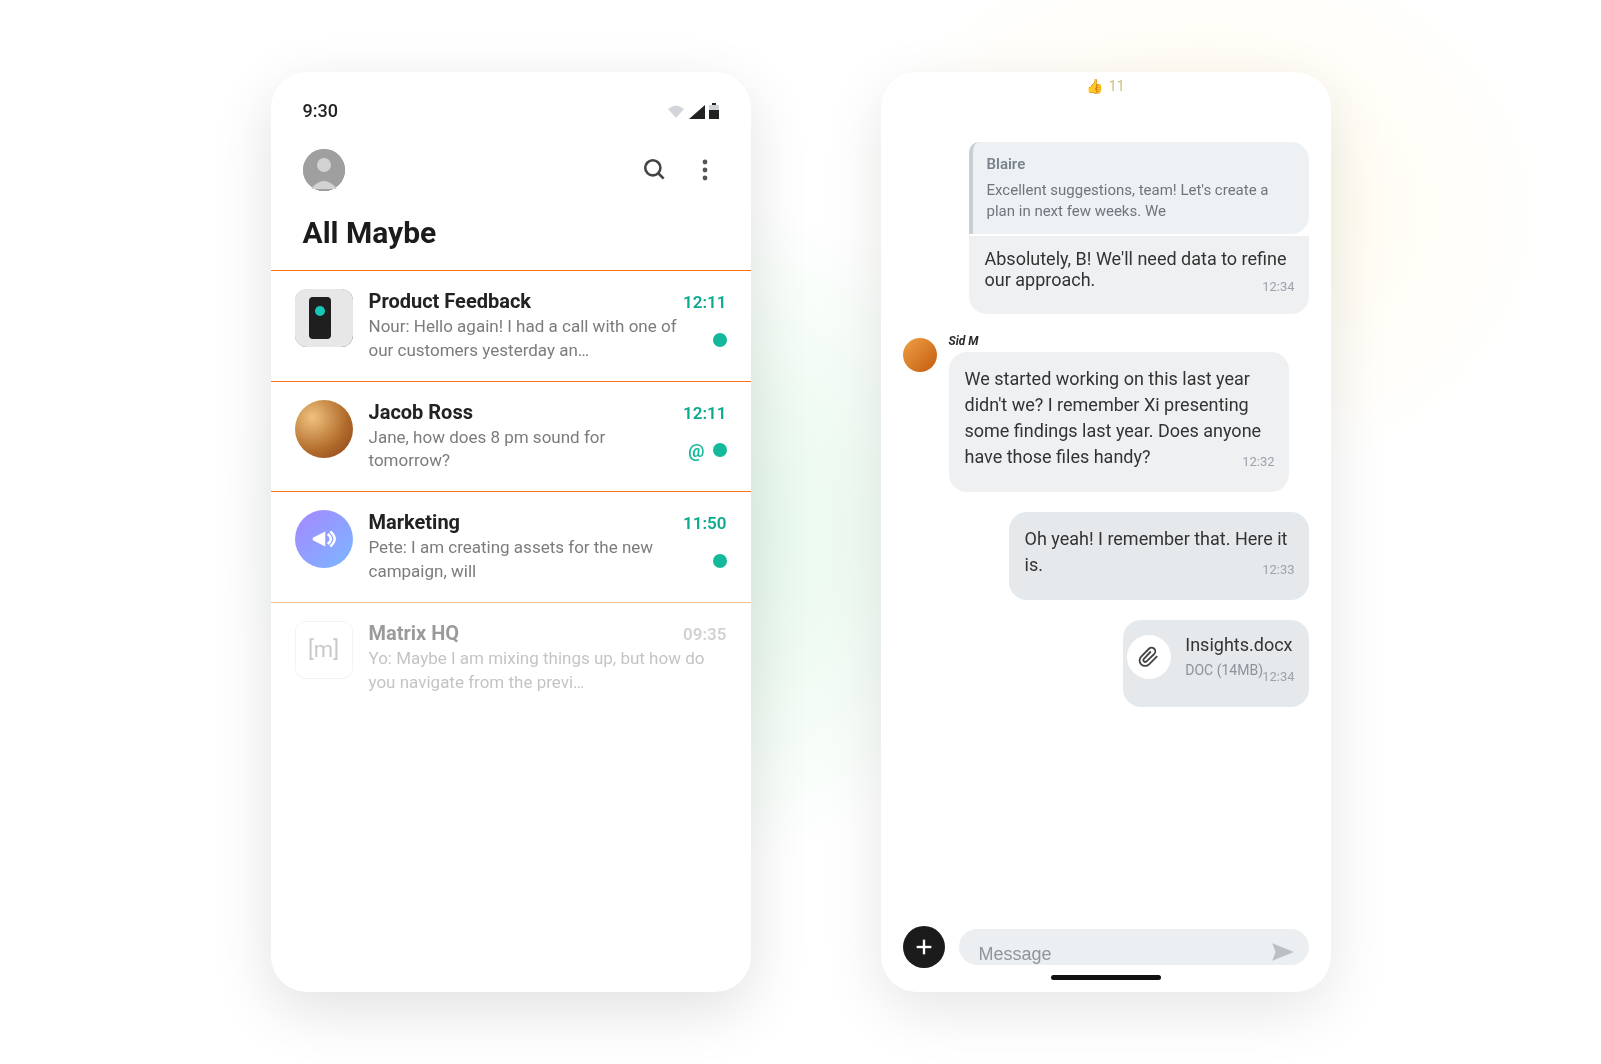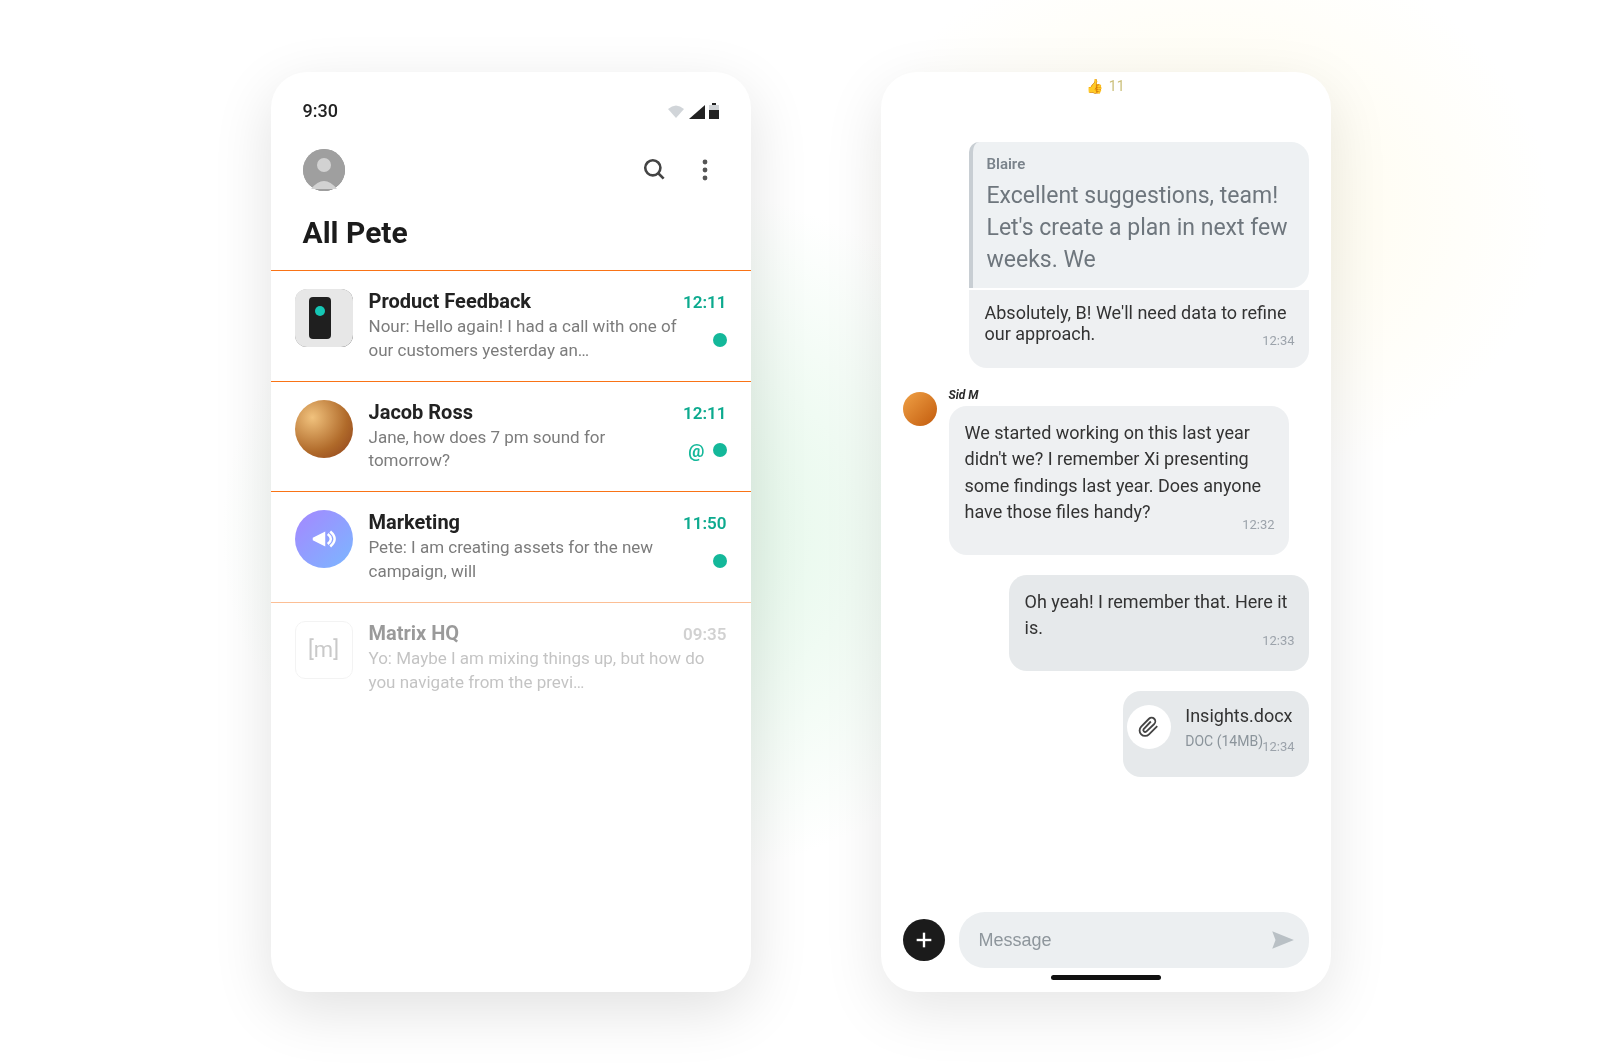--- a/index.html
+++ b/index.html
@@ -77,38 +77,38 @@
     position:relative;
     padding: 30px 22px 24px 22px;
     display:flex;
     flex-direction:column;
   }
   .reaction { position:absolute; top:6px; left:50%; transform:translateX(-50%); font-size:14px; color:#cbbf7a; display:flex; align-items:center; gap:5px;}
   .msgs { flex:1; overflow:hidden; display:flex; flex-direction:column; gap:20px; padding-top:40px;}
   .msg { display:flex; gap:12px; }
   .msg.right { justify-content:flex-end; }
   .msg-avatar { width:34px; height:34px; border-radius:50%; background:linear-gradient(135deg,#f0a146,#c25b0d); flex-shrink:0; margin-top:4px;}
-  .bubble { background:#eef0f2; border-radius:18px; padding:14px 16px 30px 16px; position:relative; max-width:340px; font-size:18px; color:#333; line-height:1.45;}
+  .bubble { background:#eef0f2; border-radius:18px; padding:14px 16px 22px 16px; position:relative; max-width:340px; font-size:18px; color:#333; line-height:1.45;}
   .bubble.quoted { border-left:4px solid #c8ced3; border-top-left-radius:10px; border-bottom-left-radius:0; background:#eef1f3; padding:12px 16px 12px 14px;}
   .bubble-stack { display:flex; flex-direction:column; gap:2px; }
   .quote-sender { font-size:15px; font-weight:600; color:#7a838b; margin-bottom:4px;}
-  .quote-text { font-size:23px; color:#6e767d; line-height:1.4;}
+  .quote-text { font-size:15px; color:#6e767d; line-height:1.4;}
   .reply-bubble { background:#eef0f2; border-radius:0 0 18px 18px; padding:12px 16px 24px 16px; font-size:18px; color:#333; position:relative;}
   .sender-name { font-size:12px; font-weight:700; color:#2a2a2a; margin-bottom:4px;font-style:italic;}
   .bubble.right { background:#e6e9eb; }
   .ts { position:absolute; right:14px; bottom:20px; font-size:13px; color:#9ca3ab;}
   .file-bubble { display:flex; align-items:center; gap:14px; padding:12px 16px 26px 4px; max-width:260px;}
   .file-icon { width:44px; height:44px; border-radius:50%; background:#fff; display:flex; align-items:center; justify-content:center; color:#555;}
   .file-meta { display:flex; flex-direction:column;}
   .file-name { font-size:18px; color:#333;}
   .file-sub { font-size:14px; color:#8b949b; margin-top:2px;}
 
   .composer { display:flex; align-items:center; gap:14px; margin-top:18px;}
   .compose-add { width:42px; height:42px; border-radius:50%; background:#1b1b1b; color:#fff; display:flex; align-items:center; justify-content:center; font-size:24px; cursor:pointer;}
-  .compose-input { flex:1; height:56px; border-radius:26px; background:#eceff1; display:flex; align-items:center; padding:0 14px 0 20px; }
+  .compose-input { flex:1; height:36px; border-radius:26px; background:#eceff1; display:flex; align-items:flex-end; padding:0 14px 0 20px; }
   .compose-input input { border:none; outline:none; background:transparent; font-size:18px; color:#444; flex:1;}
   .compose-input input::placeholder { color:#8e969c; }
   .send-btn { color:#b9c0c5; cursor:pointer;}
 
   .home-indicator { width:110px; height:5px; background:#111; border-radius:3px; position:absolute; bottom:12px; left:50%; transform:translateX(-50%);}
 
   svg { display:block; }
 </style>
 </head>
 <body>
@@ -150,21 +150,21 @@
       <span class="icon-btn">
         <svg width="6" height="22" viewBox="0 0 6 22">
             <circle cx="3" cy="3" r="2.4" fill="#555"></circle>
             <circle cx="3" cy="11" r="2.4" fill="#555"></circle>
             <circle cx="3" cy="19" r="2.4" fill="#555"></circle>
           </svg>
       </span>
     </div>
   </div>
 
-  <h1 class="page-title">All Pete</h1>
+  <h1 class="page-title">All Maybe</h1>
 
   <div class="chat-list">
 
     <div class="chat-item">
       <div class="chat-avatar feedback">
         <svg width="58" height="58" viewBox="0 0 58 58">
             <rect width="58" height="58" rx="12" fill="#e7e7e7"></rect>
             <rect x="14" y="8" width="22" height="42" rx="4" fill="#1f1f1f"></rect>
             <circle cx="25" cy="22" r="5" fill="#15c7b5"></circle>
           </svg>
@@ -186,21 +186,21 @@
     </div>
 
     <div class="chat-item">
       <div class="chat-avatar jacob"></div>
       <div class="chat-body">
         <div class="chat-head">
           <span class="chat-name">Jacob Ross</span>
           <span class="chat-time accent">12:11</span>
         </div>
         <div style="display:flex; justify-content:space-between; gap:8px;">
-          <div class="chat-preview">Jane, how does 7 pm sound for tomorrow?</div>
+          <div class="chat-preview">Jane, how does 8 pm sound for tomorrow?</div>
           <div class="indicators">
             <span class="mention">@</span>
             <span class="dot"></span>
           </div>
         </div>
       </div>
     </div>
 
 
     <div class="chat-item">

